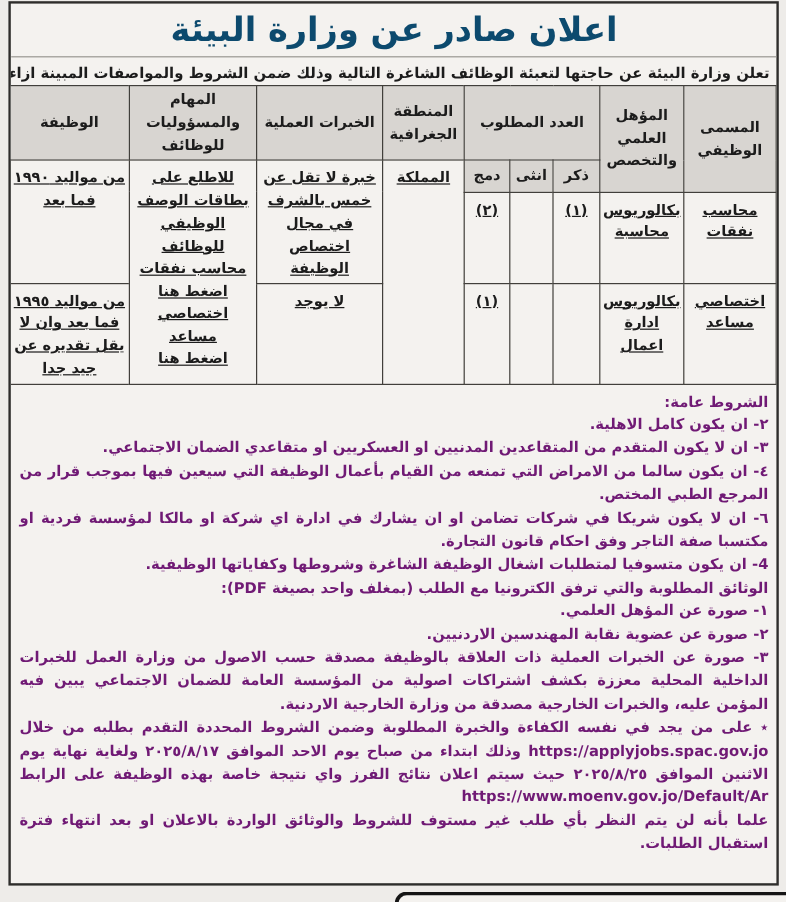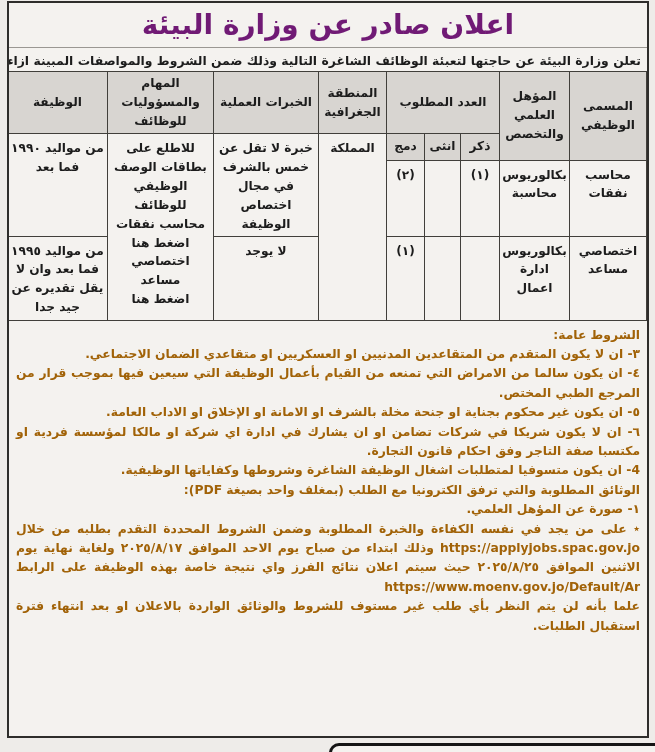--- a/index.html
+++ b/index.html
@@ -9,42 +9,42 @@
     font-family:"DejaVu Sans",sans-serif;
     color:#1b1b1b;
   }
   .frame{
     position:absolute;left:7px;top:1px;width:638px;height:733px;
     border:2px solid #2e2d2b;background:#f4f2ef;overflow:hidden;
     direction:rtl;
   }
   .title{
     text-align:center;font-weight:bold;font-size:28px;line-height:40px;
-    padding-top:2px;height:42px;color:#701a75;
+    padding-top:2px;height:42px;color:#0c4a6e;
     border-bottom:1px solid #9a9792;
   }
   .subtitle{
     font-size:12.4px;font-weight:bold;text-align:right;
     padding:5px 6px 3px 4px;white-space:nowrap;color:#1c1c1c;
   }
   table.jobs{
     width:100%;border-collapse:collapse;table-layout:fixed;direction:rtl;
   }
   table.jobs th, table.jobs td{
     border:1px solid #413f3b;font-weight:bold;font-size:12.2px;
     text-align:center;padding:2px 2px;line-height:1.55;color:#1c1c1c;
     overflow:hidden;
   }
   table.jobs th{background:#d8d5d1;vertical-align:middle;}
-  table.jobs td{vertical-align:top;padding-top:5px;}
+  table.jobs td{vertical-align:top;padding-top:5px;text-decoration:underline;}
   td.pre{white-space:pre-line;}
   .body-text{padding:5px 7px 0 7px;}
   .body-text p{
     margin:0;font-size:12.3px;font-weight:bold;line-height:19.4px;
-    text-align:justify;color:#a16207;
+    text-align:justify;color:#701a75;
   }
   .next-box{
     position:absolute;left:329px;top:743px;width:331px;height:14px;
     border-top:3px solid #151515;border-left:3px solid #151515;
     border-top-left-radius:10px;background:#f4f2ef;
   }
 </style>
 </head>
 <body>
 
@@ -105,27 +105,29 @@
       <td></td>
       <td>(١)</td>
       <td>لا يوجد</td>
       <td>من مواليد ١٩٩٥ فما بعد وان لا يقل تقديره عن جيد جدا</td>
     </tr>
   </tbody>
     </table>
 
   <div class="body-text">
     <p>الشروط عامة:</p>
+    <p>٢- ان يكون كامل الاهلية.</p>
     <p>٣- ان لا يكون المتقدم من المتقاعدين المدنيين او العسكريين او متقاعدي الضمان الاجتماعي.</p>
     <p>٤- ان يكون سالما من الامراض التي تمنعه من القيام بأعمال الوظيفة التي سيعين فيها بموجب قرار من المرجع الطبي المختص.</p>
-    <p>٥- ان يكون غير محكوم بجناية او جنحة مخلة بالشرف او الامانة او الإخلاق او الاداب العامة.</p>
     <p>٦- ان لا يكون شريكا في شركات تضامن او ان يشارك في ادارة اي شركة او مالكا لمؤسسة فردية او مكتسبا صفة التاجر وفق احكام قانون التجارة.</p>
     <p>4- ان يكون متسوفيا لمتطلبات اشغال الوظيفة الشاغرة وشروطها وكفاياتها الوظيفية.</p>
     <p>الوثائق المطلوبة والتي ترفق الكترونيا مع الطلب (بمغلف واحد بصيغة PDF):</p>
     <p>١- صورة عن المؤهل العلمي.</p>
+    <p>٢- صورة عن عضوية نقابة المهندسين الاردنيين.</p>
+    <p>٣- صورة عن الخبرات العملية ذات العلاقة بالوظيفة مصدقة حسب الاصول من وزارة العمل للخبرات الداخلية المحلية معززة بكشف اشتراكات اصولية من المؤسسة العامة للضمان الاجتماعي يبين فيه المؤمن عليه، والخبرات الخارجية مصدقة من وزارة الخارجية الاردنية.</p>
     <p>٭ على من يجد في نفسه الكفاءة والخبرة المطلوبة وضمن الشروط المحددة التقدم بطلبه من خلال https://applyjobs.spac.gov.jo وذلك ابتداء من صباح يوم الاحد الموافق ٢٠٢٥/٨/١٧ ولغاية نهاية يوم الاثنين الموافق ٢٠٢٥/٨/٢٥ حيث سيتم اعلان نتائج الفرز واي نتيجة خاصة بهذه الوظيفة على الرابط https://www.moenv.gov.jo/Default/Ar</p>
     <p>علما بأنه لن يتم النظر بأي طلب غير مستوف للشروط والوثائق الواردة بالاعلان او بعد انتهاء فترة استقبال الطلبات.</p>
 
   </div>
 
 </div>
 
 <div class="next-box"></div>
 
 </body></html>

